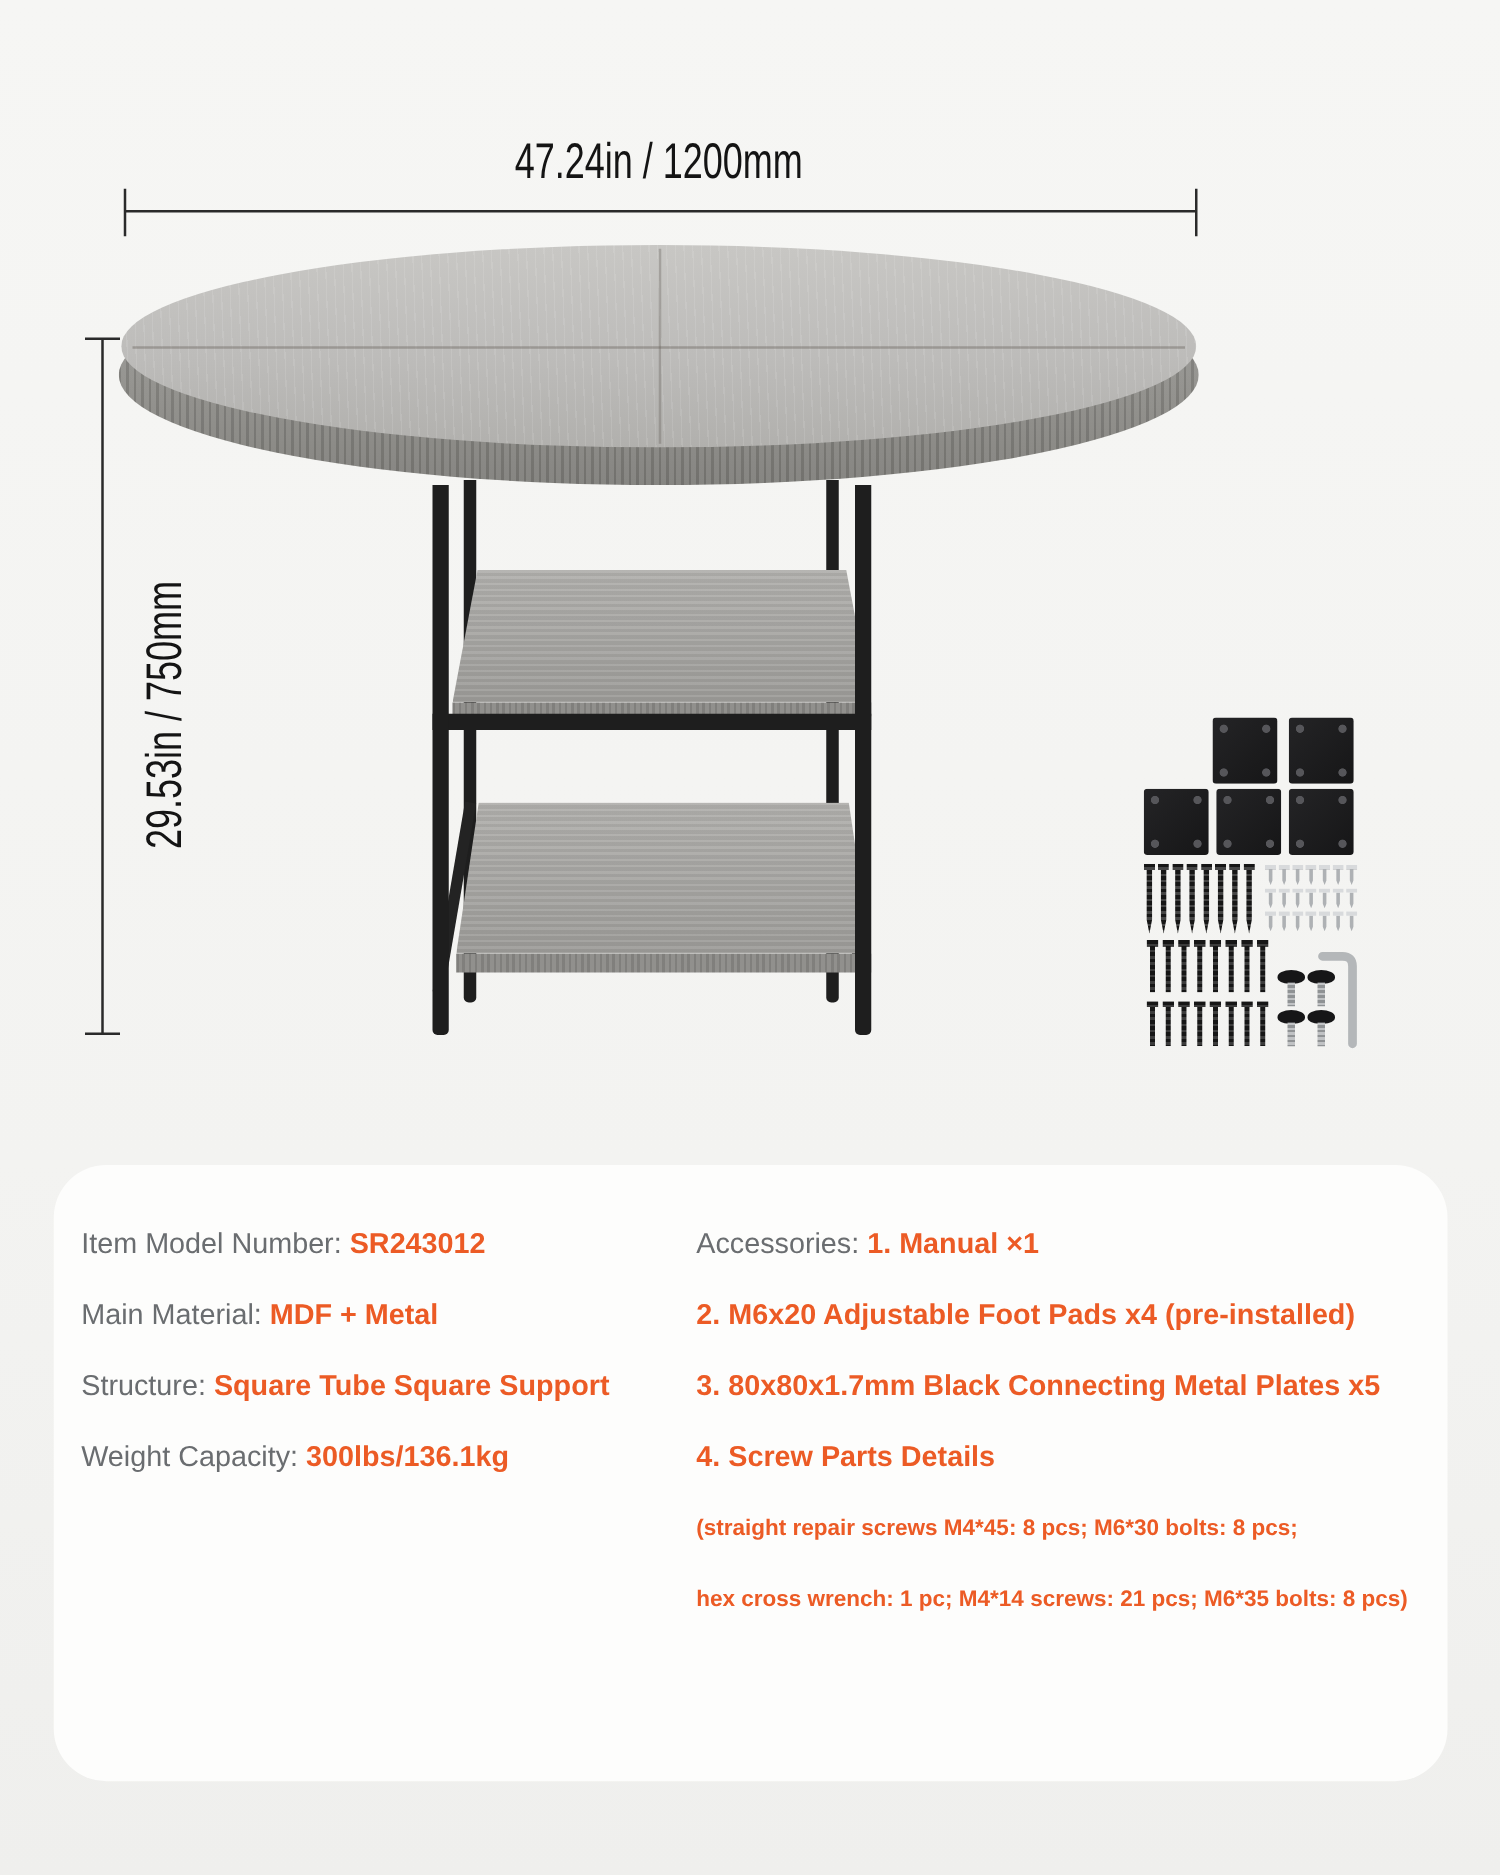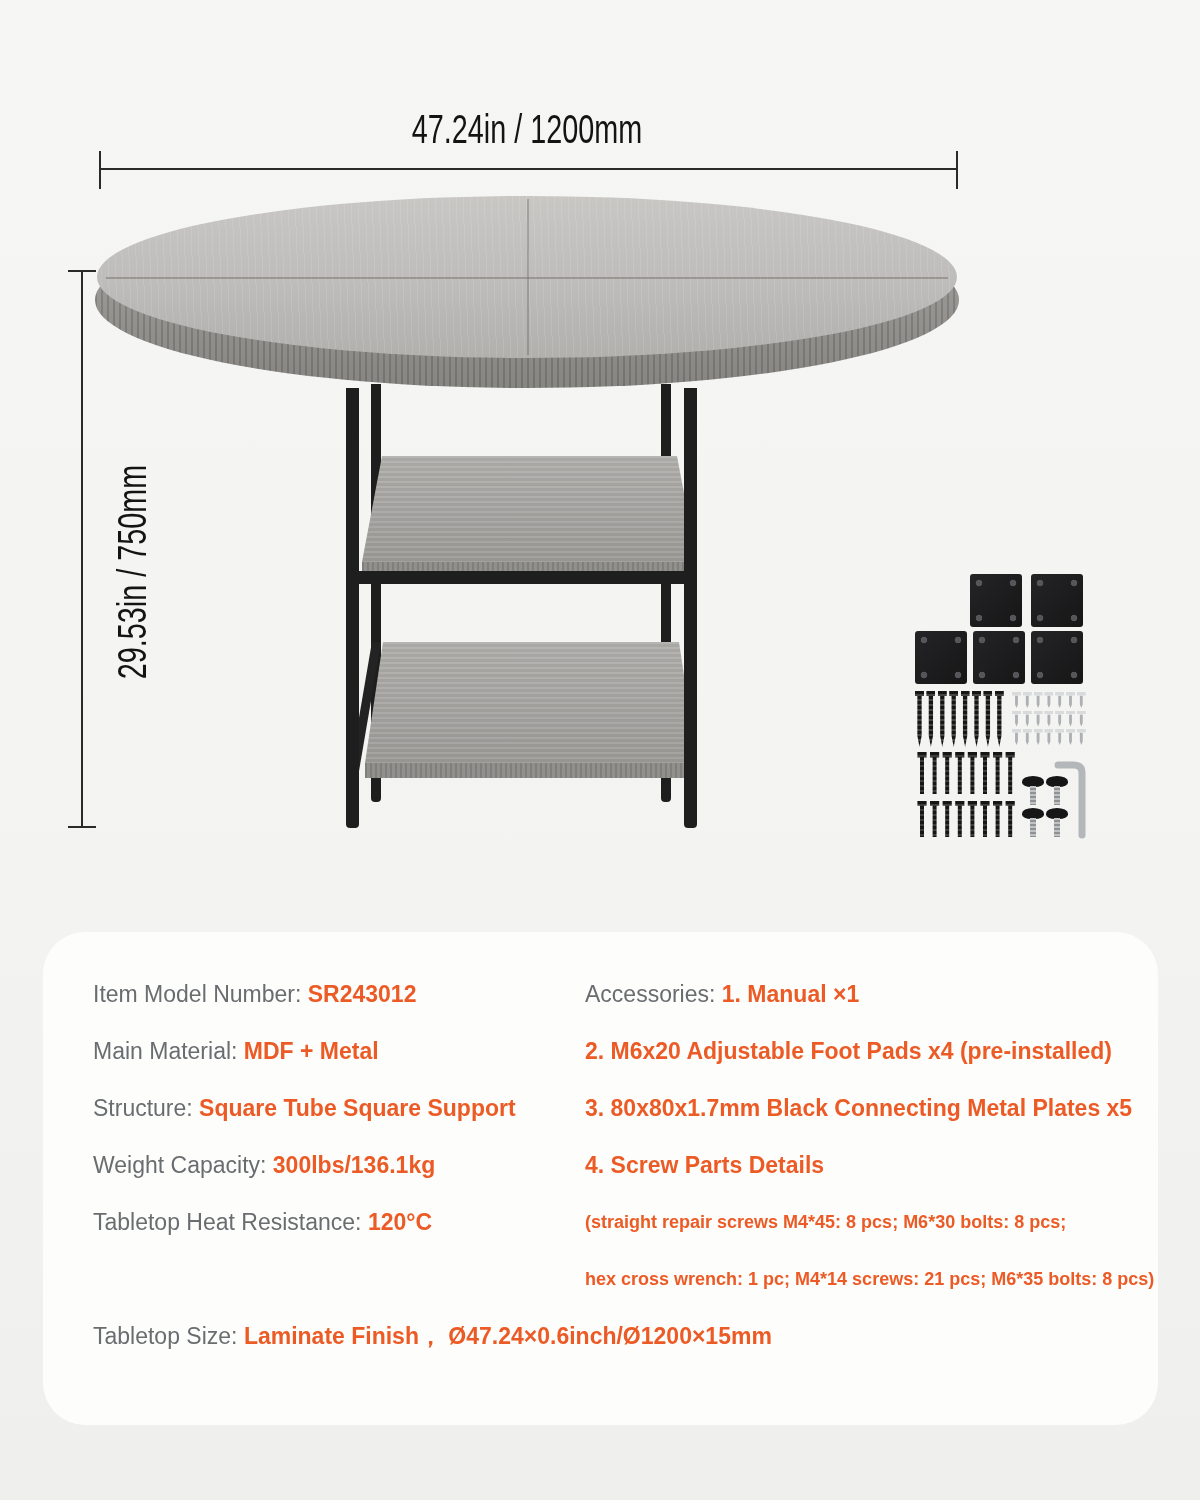--- a/index.html
+++ b/index.html
@@ -115,21 +115,21 @@
   .pad-stem{position:absolute;left:8px;top:10px;width:6px;height:19px;
     background:repeating-linear-gradient(180deg,#c0c2c4 0 2px,#8f9294 2px 4px);}
   .wrench{position:absolute;left:1050px;top:756px;}
 
   
   .panel{
     position:absolute;left:43px;top:932px;width:1115px;height:493px;
     background:var(--panel);border-radius:42px;
   }
   .spec-row{position:absolute;height:30px;line-height:30px;font-size:23px;white-space:nowrap;}
-  .spec-row .lbl{color:var(--label);font-weight:400;margin-left:28px;}
+  .spec-row .lbl{color:var(--label);font-weight:400;}
   .spec-row .val{color:var(--accent);font-weight:700;text-align:right;}
   .spec-row.small{font-size:18px;height:26px;line-height:26px;}
   .col-l{left:22px;}
   .col-r{left:514px;}
 </style>
 </head>
 <body>
 
 <div class="stage">
 
@@ -238,22 +238,20 @@
         <path d="M8 9 H24 Q32 9 32 17 V79" fill="none" stroke="#b4b7b9" stroke-width="7" stroke-linecap="round"></path>
       </svg>
     </div>
 </div>
 
 <div class="panel">
   <div class="spec-row col-l" style="top:47px"><span class="lbl">Item Model Number: </span><span class="val">SR243012</span></div>
   <div class="spec-row col-l" style="top:104px"><span class="lbl">Main Material: </span><span class="val">MDF + Metal</span></div>
   <div class="spec-row col-l" style="top:161px"><span class="lbl">Structure: </span><span class="val">Square Tube Square Support</span></div>
   <div class="spec-row col-l" style="top:218px"><span class="lbl">Weight Capacity: </span><span class="val">300lbs/136.1kg</span></div>
-  <div class="spec-row col-l" style="top:275px"><span class="lbl">Tabletop Heat Resistance: </span><span class="val">120°C</span></div>
-  <div class="spec-row col-l" style="top:389px"><span class="lbl">Tabletop Size: </span><span class="val">Laminate Finish， Ø47.24×0.6inch/Ø1200×15mm</span></div>
 
   <div class="spec-row col-r" style="top:47px"><span class="lbl">Accessories: </span><span class="val">1. Manual ×1</span></div>
   <div class="spec-row col-r" style="top:104px"><span class="lbl"></span><span class="val">2. M6x20 Adjustable Foot Pads x4 (pre-installed)</span></div>
   <div class="spec-row col-r" style="top:161px"><span class="lbl"></span><span class="val">3. 80x80x1.7mm Black Connecting Metal Plates x5</span></div>
   <div class="spec-row col-r" style="top:218px"><span class="lbl"></span><span class="val">4. Screw Parts Details</span></div>
   <div class="spec-row col-r small" style="top:277px"><span class="lbl"></span><span class="val">(straight repair screws M4*45: 8 pcs; M6*30 bolts: 8 pcs;</span></div>
   <div class="spec-row col-r small" style="top:334px"><span class="lbl"></span><span class="val">hex cross wrench: 1 pc; M4*14 screws: 21 pcs; M6*35 bolts: 8 pcs)</span></div>
 </div>
 
 </body></html>

